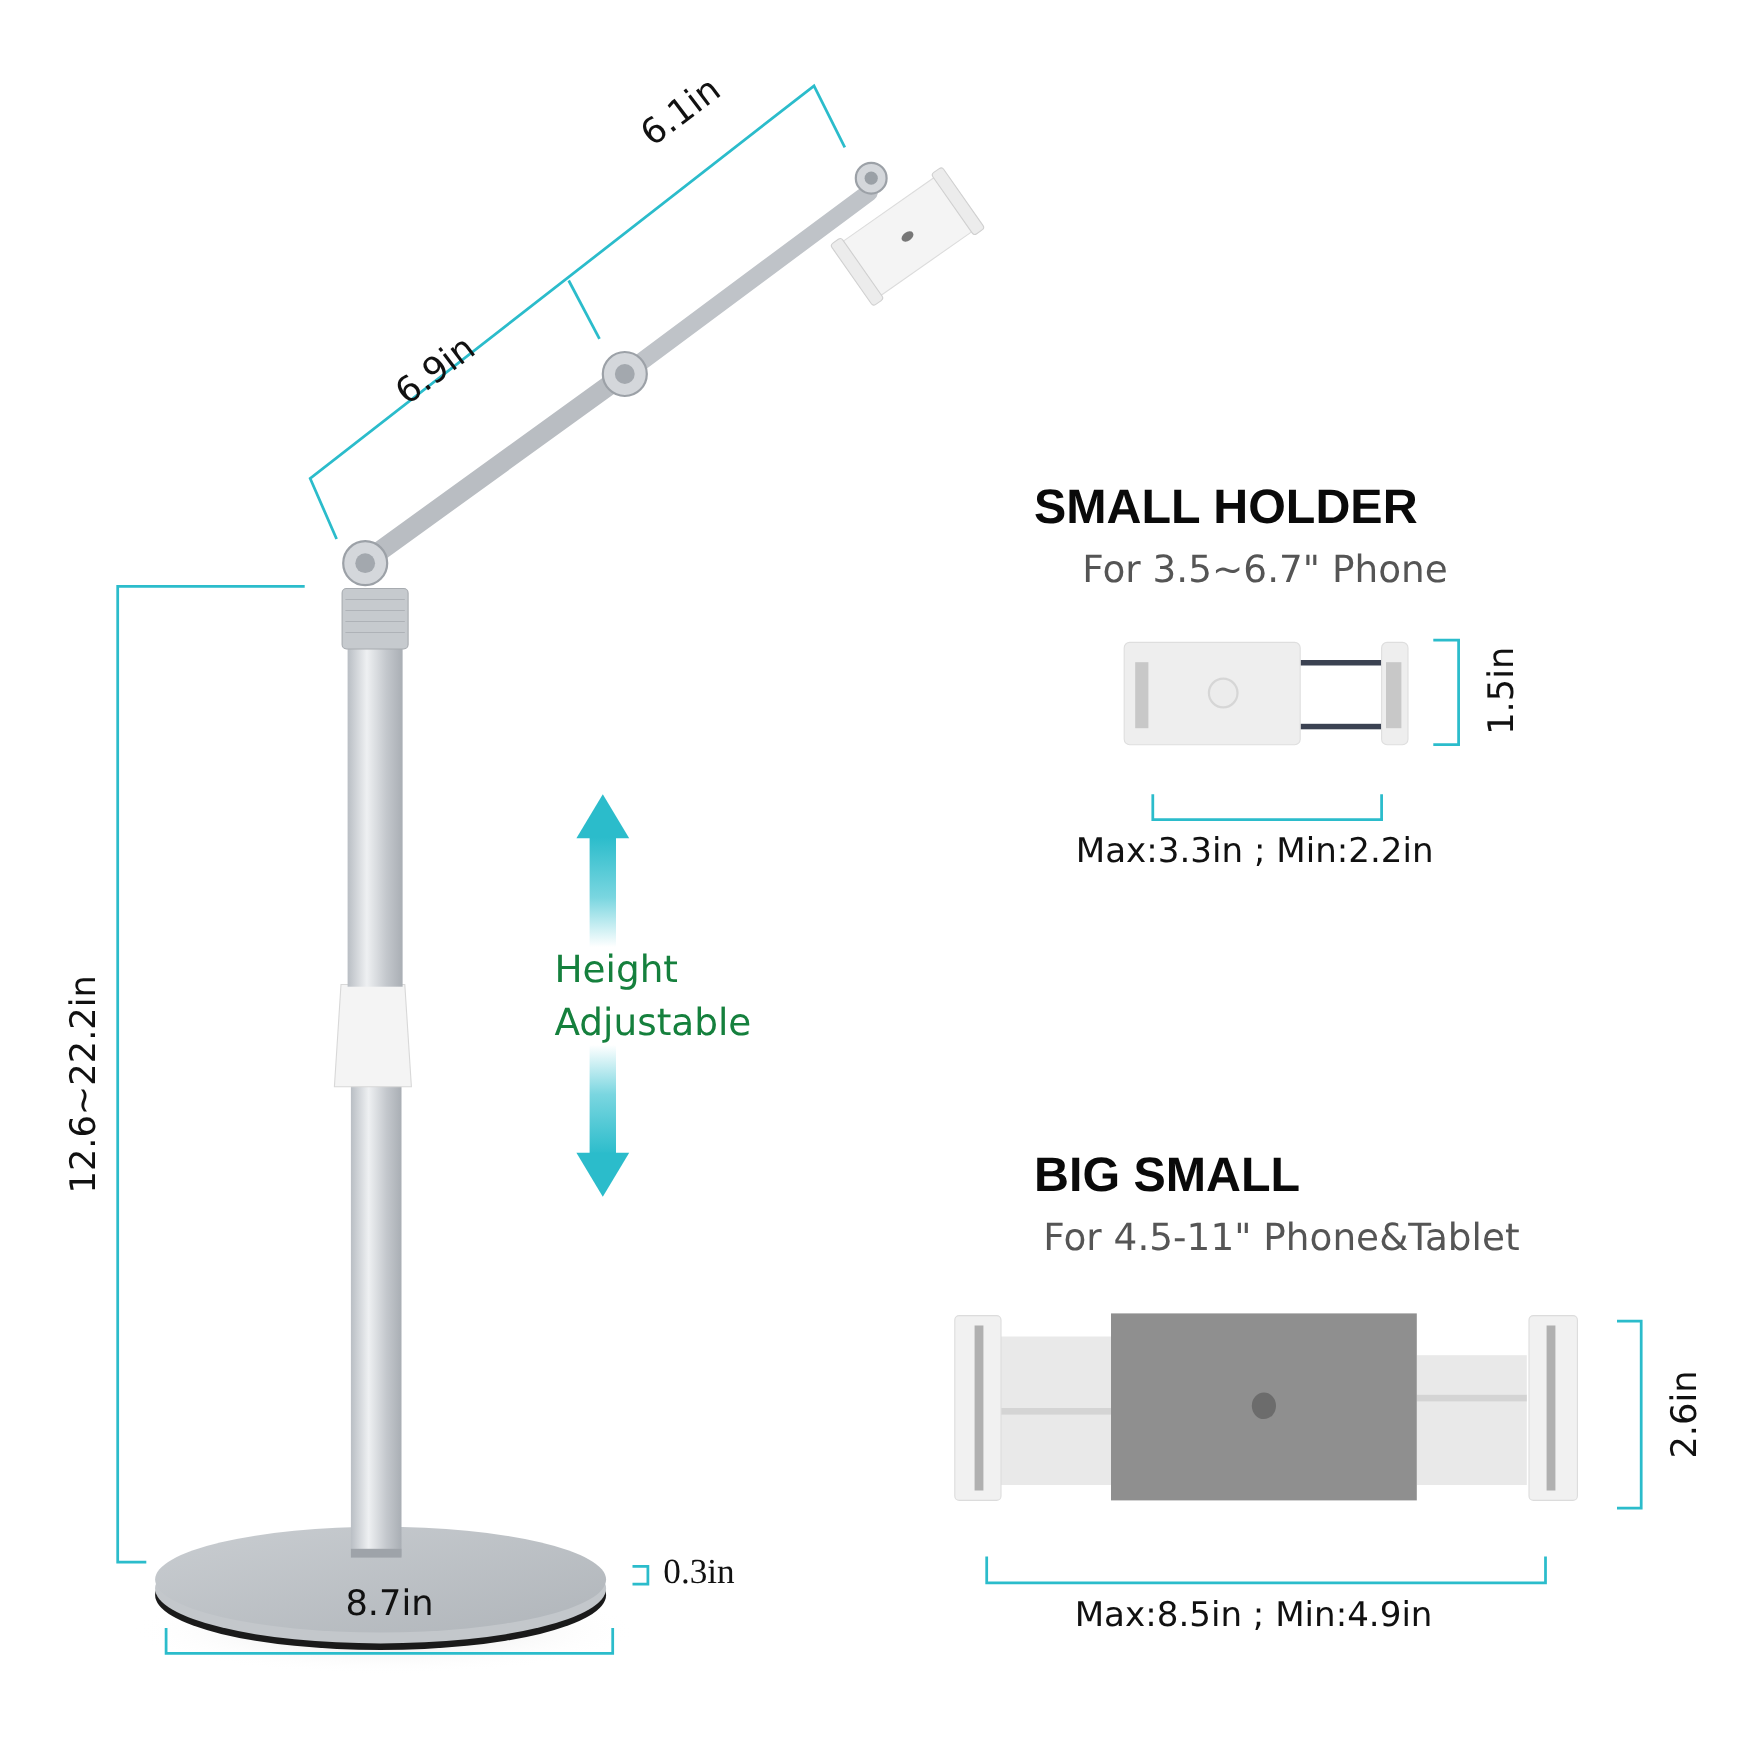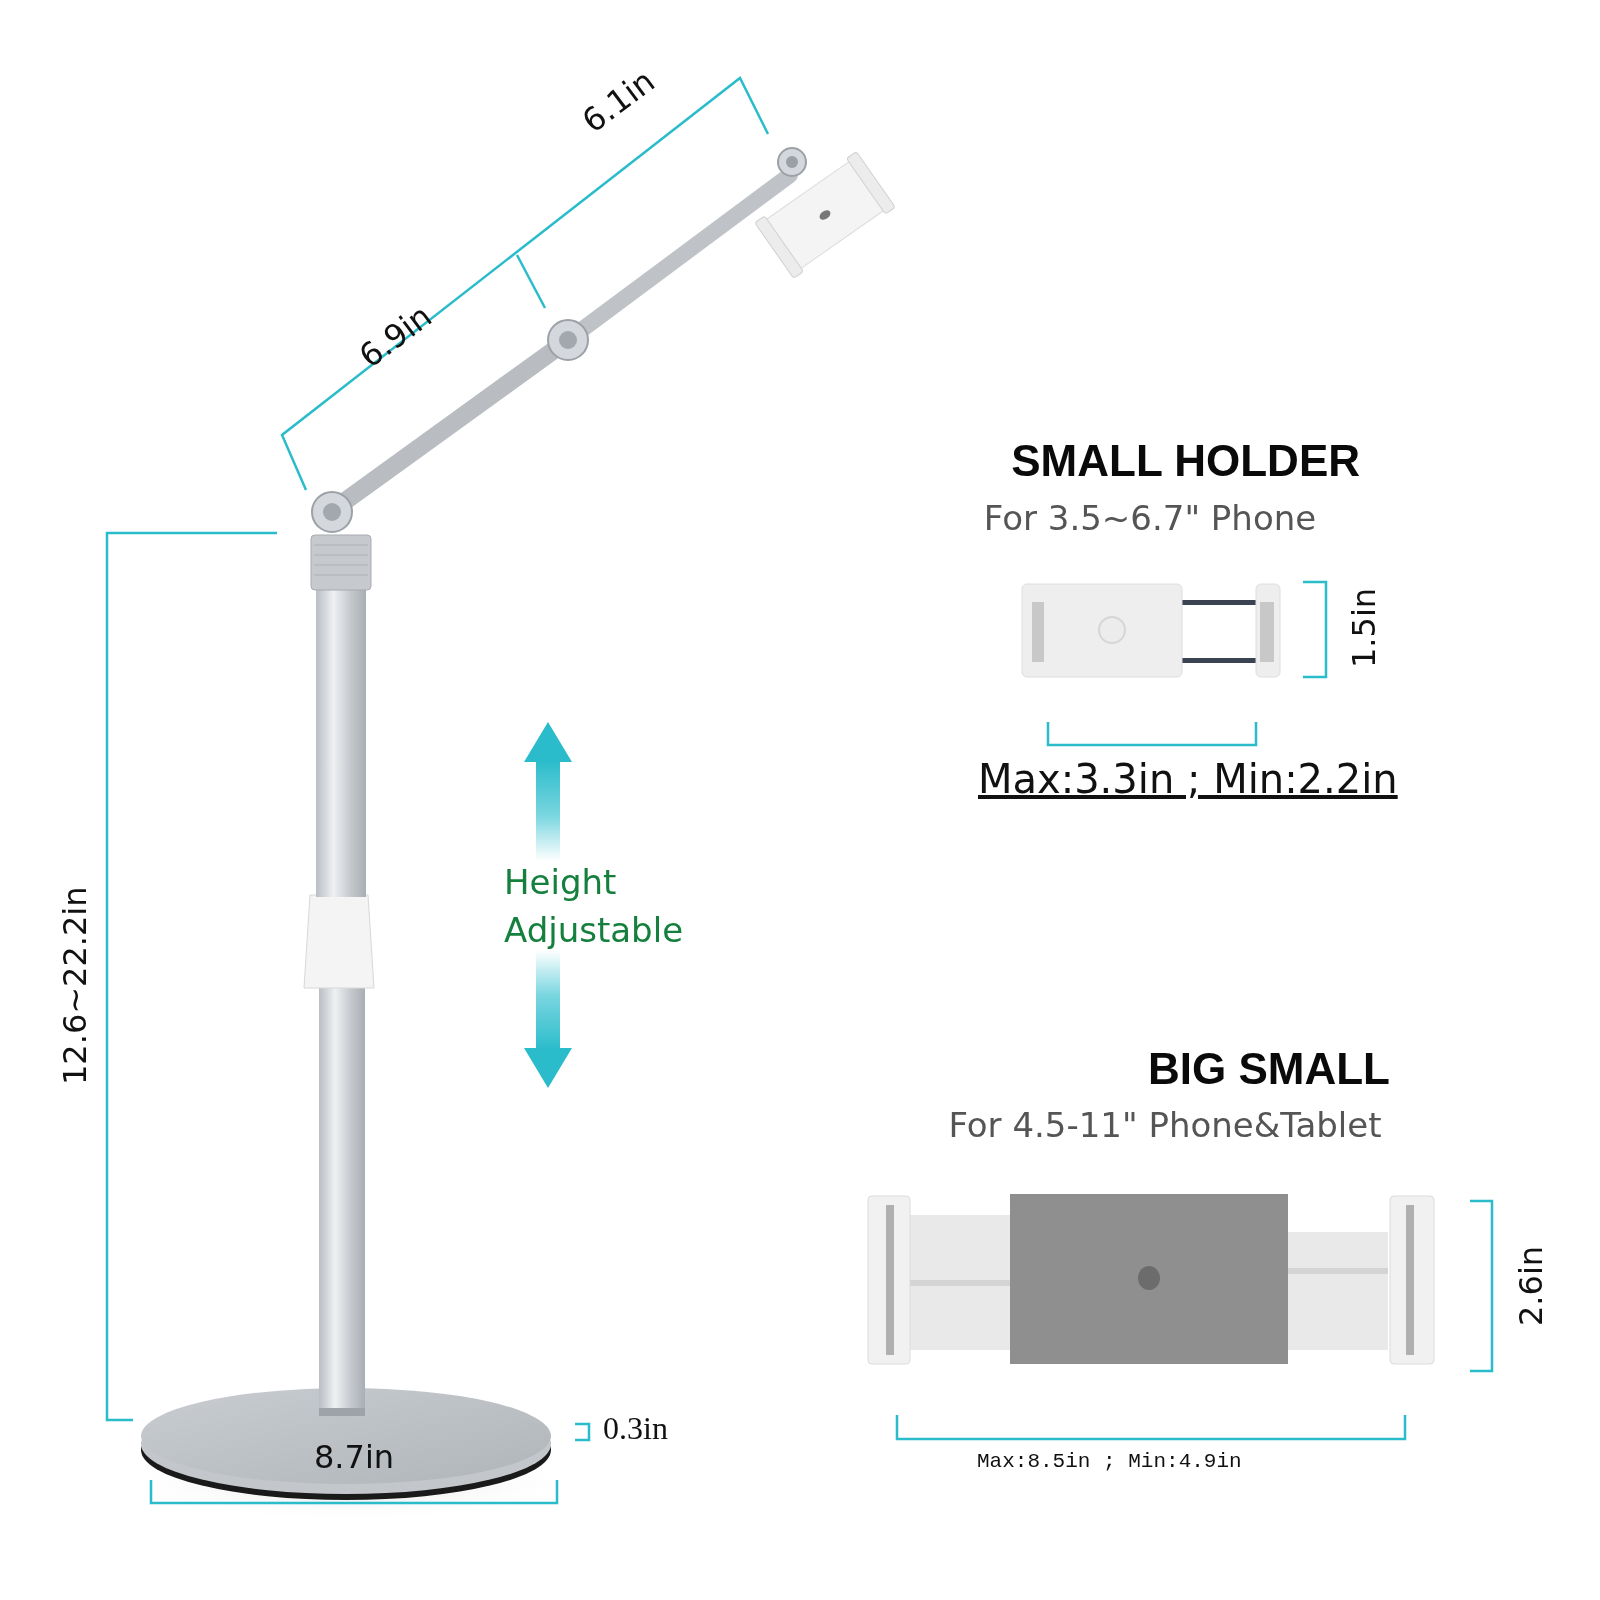--- a/index.html
+++ b/index.html
@@ -1,19 +1,19 @@
 <!DOCTYPE html>
 <html><head>
 <meta charset="utf-8">
 <style>
   html, body { margin:0; padding:0; background:#ffffff; }
   body { width:1600px; height:1600px; position:relative; overflow:hidden; font-family:"DejaVu Sans", sans-serif; }
   .abs { position:absolute; }
   .dim-label { position:absolute; color:#111; font-size:32px; white-space:nowrap; font-family:"DejaVu Sans", sans-serif; }
-  .title { position:absolute; font-family:"Liberation Sans", sans-serif; font-weight:bold; color:#0a0a0a; font-size:44px; white-space:nowrap; text-align:right; }
+  .title { position:absolute; font-family:"Liberation Sans", sans-serif; font-weight:bold; color:#0a0a0a; font-size:44px; white-space:nowrap; text-align:left; }
   .subtitle { position:absolute; color:#555; font-size:34px; white-space:nowrap; text-align:center; font-family:"DejaVu Sans", sans-serif; }
   svg { position:absolute; left:0; top:0; }
 </style>
 </head>
 <body>
 
 <svg width="1600" height="1600" viewBox="0 0 1600 1600">
   <defs>
     <linearGradient id="pole" x1="0" x2="1" y1="0" y2="0">
       <stop offset="0" stop-color="#b9bec4"></stop>
@@ -145,18 +145,18 @@
 <div class="dim-label" style="left:314px; top:1438px;">8.7in</div>
 
 <div class="abs" style="left:504px; top:858px; font-size:34px; line-height:48px; color:#15803d;">
   <div>Height</div>
   <div>Adjustable</div>
 </div>
 
 <div class="title" style="left:940px; width:420px; top:436px;">SMALL HOLDER</div>
 <div class="subtitle" style="left:940px; width:420px; top:498px;">For 3.5~6.7" Phone</div>
 <div class="dim-label" style="left:1345px; top:668px; transform:rotate(-90deg); transform-origin:left top;">1.5in</div>
-<div class="dim-label" style="left:978px; top:756px; font-size:40px;text-decoration:underline;">Max:3.3in ; Min:2.2in</div>
+<div class="dim-label" style="left:978px; top:756px; font-size:31px;">Max:3.3in ; Min:2.2in</div>
 
 <div class="title" style="left:940px; width:450px; top:1044px;">BIG SMALL</div>
 <div class="subtitle" style="left:925px; width:480px; top:1105px;">For 4.5-11" Phone&amp;Tablet</div>
 <div class="dim-label" style="left:1512px; top:1326px; transform:rotate(-90deg); transform-origin:left top;">2.6in</div>
-<div class="dim-label" style="left:977px; top:1450px; font-size:21px;font-family:Liberation Mono, monospace;">Max:8.5in ; Min:4.9in</div>
+<div class="dim-label" style="left:977px; top:1450px; font-size:31px;">Max:8.5in ; Min:4.9in</div>
 
 </body></html>

